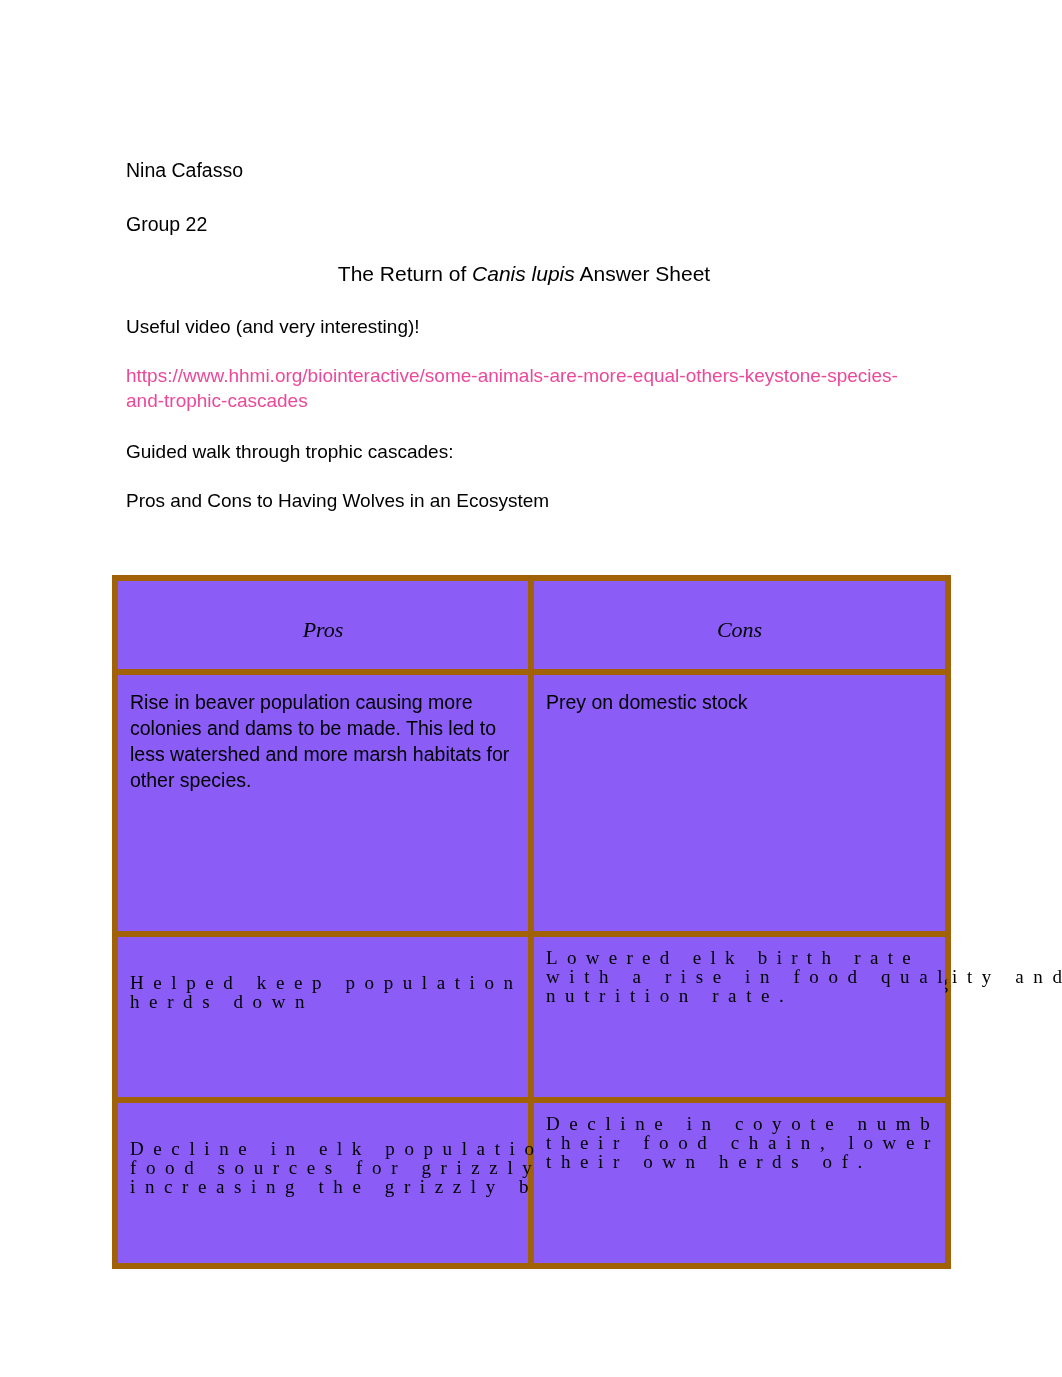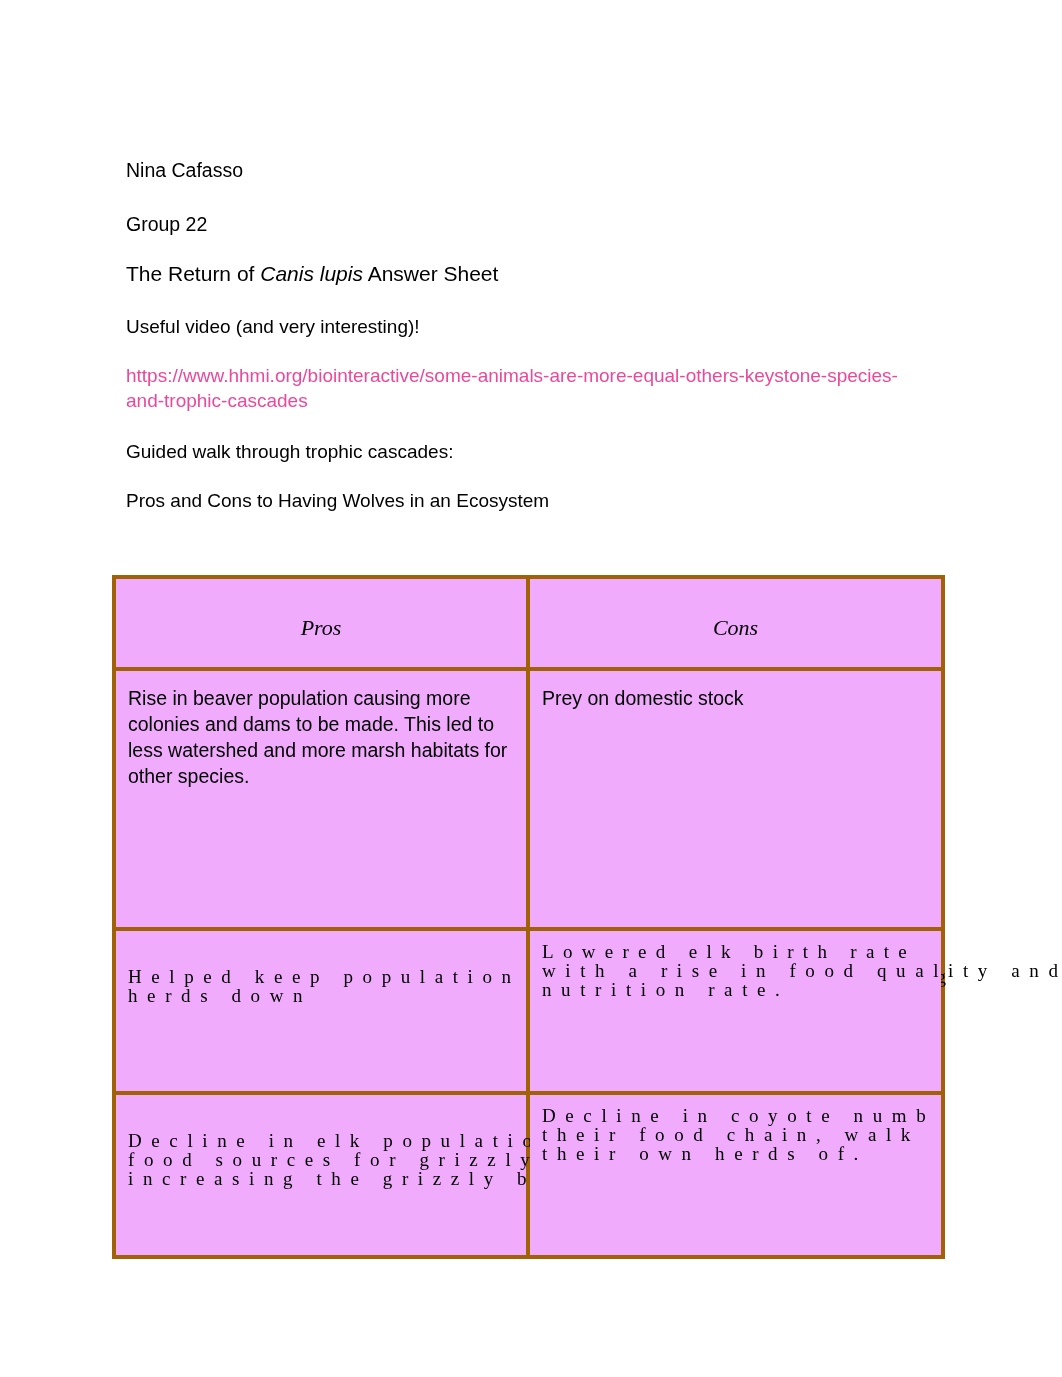--- a/index.html
+++ b/index.html
@@ -37,20 +37,21 @@
     color: #000000;
     margin: 0 0 28px 0;
     white-space: pre-wrap;
   }
 
   .para-name   { margin-bottom: 29px; }
   .para-group  { margin-bottom: 24px; }
 
   .doc-title {
     font-size: 21px;
+    text-align: center;
     margin: 0 0 28px 0;
     line-height: 1.3;
     padding-right: 14px;
   }
   .doc-title .sci {
     font-style: italic;
   }
 
   .link {
     font-size: 19px;
@@ -76,23 +77,23 @@
     height: 688px;
   }
 
   table.pc-table {
     border-collapse: collapse;
     table-layout: fixed;
     width: 821px;
     background: #ffffff;
   }
   table.pc-table td {
-    border: 4px solid #a16207;
+    border: 6px solid #a16207;
     vertical-align: top;
-    background: #f0abfc;
+    background: #8b5cf6;
     padding: 0;
     position: relative;
     overflow: visible;
   }
   td.col-a { width: 410px; }
   td.col-b { width: 411px; }
 
   
   .hdr-cell { height: 88px; }
   .hdr-text {
@@ -217,21 +218,21 @@
           <td class="col-a">
             <div class="spaced r3-pros">
               <span class="ln">Decline in elk population more</span>
               <span class="ln">food sources for grizzly bears, thus</span>
               <span class="ln">increasing the grizzly bear population.</span>
             </div>
           </td>
           <td class="col-b">
             <div class="spaced r3-cons">
               <span class="ln">Decline in coyote numb</span>
-              <span class="ln">their food chain, walk</span>
+              <span class="ln">their food chain, lower</span>
               <span class="ln">their own herds of.</span>
             </div>
           </td>
         </tr>
 
       </tbody>
     </table>
   </div>
 
 </div>

